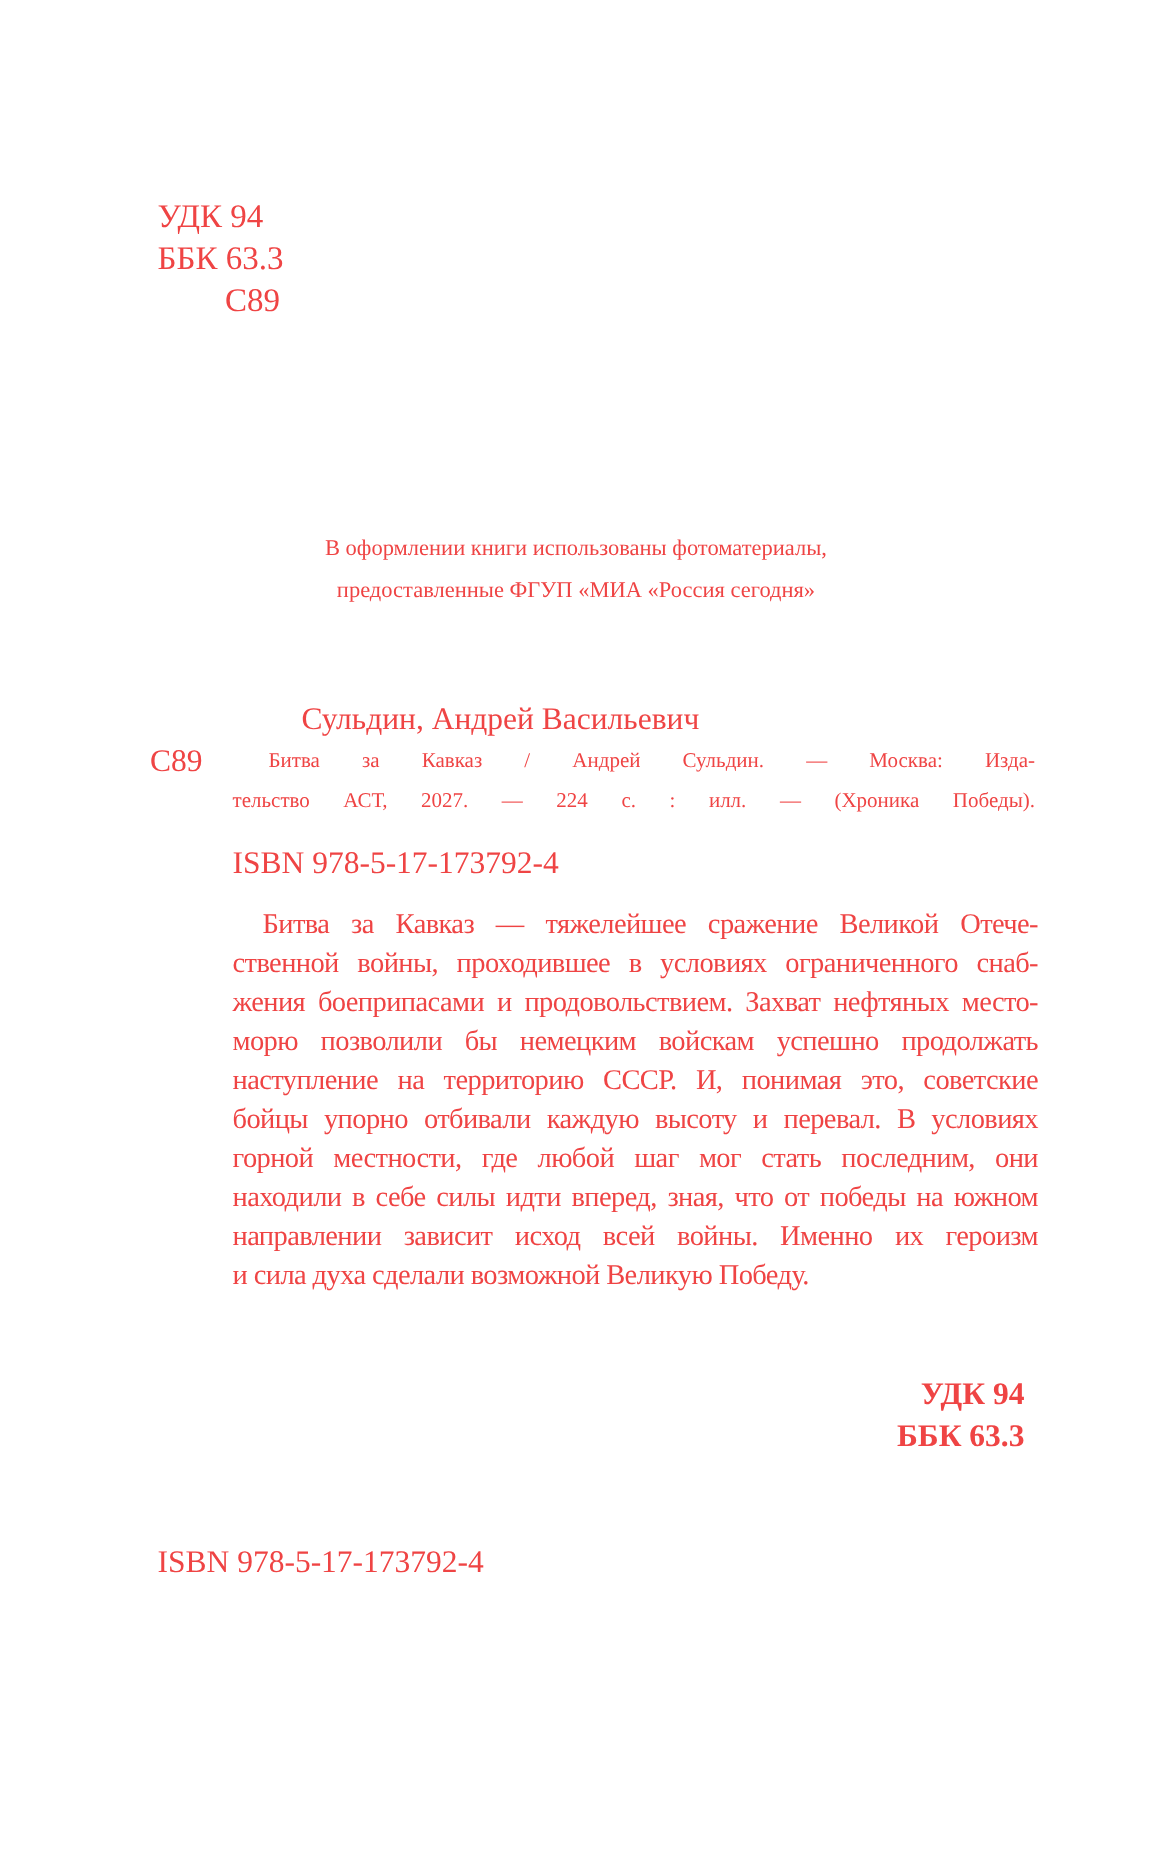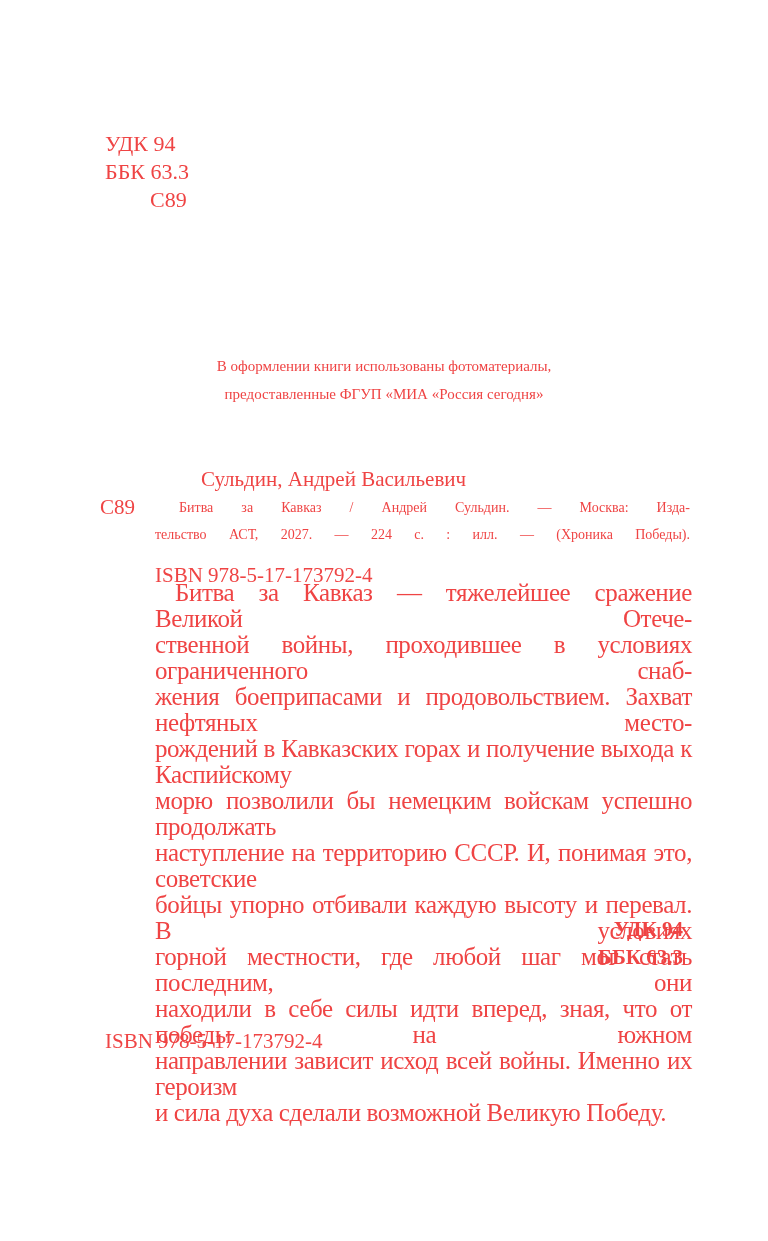--- a/index.html
+++ b/index.html
@@ -46,22 +46,22 @@
   }
   .bib-entry .l1 { text-indent: 24px; }
   .jl { text-align: justify; text-align-last: justify; white-space: normal; }
   .bib-isbn {
     position: absolute; left: 155px; top: 562px;
     font-size: 21px; line-height: 27px;
   }
 
   
   .annotation {
-    position: absolute; left: 155px; top: 580px; width: 537px;
-    font-size: 25px; line-height: 26px; letter-spacing: -0.4px;
+    position: absolute; left: 155px; top: 604px; width: 537px;
+    font-size: 19px; line-height: 26px; letter-spacing: -0.4px;
   }
   .annotation .first { text-indent: 20px; }
   .annotation .last { text-align: center; text-align-last: left; }
 
   
   .class-bottom {
     position: absolute; right: 85px; top: 915px;
     text-align: right; font-weight: bold;
     font-size: 21px; line-height: 28px;
   }
@@ -100,21 +100,20 @@
     <div class="l1 jl">Битва за Кавказ / Андрей Сульдин. — Москва: Изда-</div>
     <div class="jl">тельство АСТ, 2027. — 224 с. : илл. — (Хроника Победы).</div>
   </div>
 
   <div class="bib-isbn line">ISBN 978-5-17-173792-4</div>
 
   <div class="annotation">
     <div class="first jl">Битва за Кавказ — тяжелейшее сражение Великой Отече-</div>
     <div class="jl">ственной войны, проходившее в условиях ограниченного снаб-</div>
     <div class="jl">жения боеприпасами и продовольствием. Захват нефтяных место-</div>
-    <div class="jl">рождений в Кавказских горах и получение выхода к Каспийскому</div>
     <div class="jl">морю позволили бы немецким войскам успешно продолжать</div>
     <div class="jl">наступление на территорию СССР. И, понимая это, советские</div>
     <div class="jl">бойцы упорно отбивали каждую высоту и перевал. В условиях</div>
     <div class="jl">горной местности, где любой шаг мог стать последним, они</div>
     <div class="jl">находили в себе силы идти вперед, зная, что от победы на южном</div>
     <div class="jl">направлении зависит исход всей войны. Именно их героизм</div>
     <div class="last">и сила духа сделали возможной Великую Победу.</div>
   </div>
 
   <div class="class-bottom">

